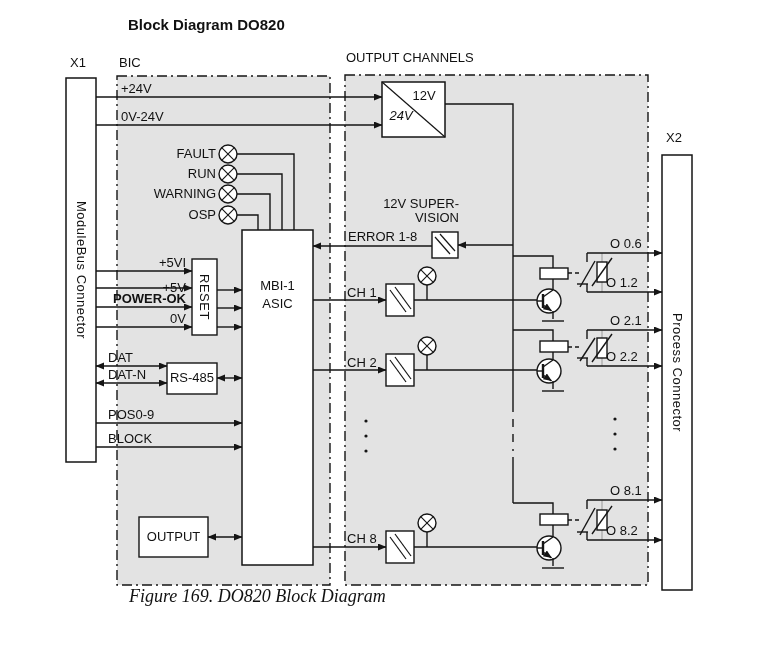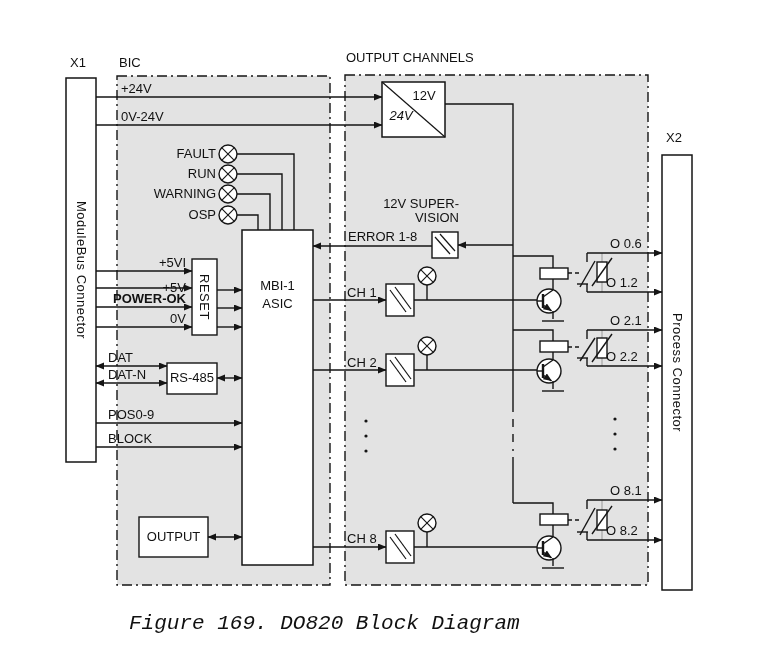--- a/index.html
+++ b/index.html
@@ -6,21 +6,21 @@
   .stage{
     position:relative;width:772px;height:645px;background:#fff;
     font-family:"Liberation Sans","DejaVu Sans",sans-serif;color:#111;
     overflow:hidden;
   }
   .stage svg{position:absolute;left:0;top:0;}
   .lbl{position:absolute;font-size:13px;line-height:14px;white-space:nowrap;color:#111;}
   .ra{text-align:right;}
   .ctr{text-align:center;}
   .title{font-size:15px;font-weight:bold;}
-  .caption{font-family:Liberation Mono, monospace;font-style:italic;font-size:21px;margin-top:28px;}
+  .caption{font-family:Liberation Serif, serif;font-style:italic;font-size:18px;}
   .vert{
     position:absolute;writing-mode:vertical-rl;text-orientation:mixed;
     display:flex;align-items:center;justify-content:center;
     font-size:13px;letter-spacing:.5px;white-space:nowrap;
   }
 </style>
 </head>
 <body>
 
 <div class="stage">
@@ -244,20 +244,21 @@
     <g fill="#151515">
       <circle cx="366" cy="421" r="1.6"></circle>
         <circle cx="366" cy="436" r="1.6"></circle>
         <circle cx="366" cy="451" r="1.6"></circle>
       <circle cx="615" cy="419" r="1.6"></circle>
         <circle cx="615" cy="434" r="1.6"></circle>
         <circle cx="615" cy="449" r="1.6"></circle>
     </g>
   </svg>
 
+  <span class="lbl title" style="left:128px;top:18px;">Block Diagram DO820</span>
 
   <span class="lbl" style="left:70px;top:56px;">X1</span>
   <span class="lbl" style="left:119px;top:56px;font-weight:bold;font-weight:normal;">BIC</span>
   <span class="lbl" style="left:346px;top:51px;">OUTPUT CHANNELS</span>
   <span class="lbl" style="left:666px;top:131px;">X2</span>
 
   <div class="vert" style="left:66px;top:78px;width:30px;height:384px;">ModuleBus Connector</div>
   <div class="vert" style="left:662px;top:155px;width:30px;height:435px;">Process Connector</div>
   <div class="vert" style="left:192px;top:259px;width:25px;height:76px;">RESET</div>
 

